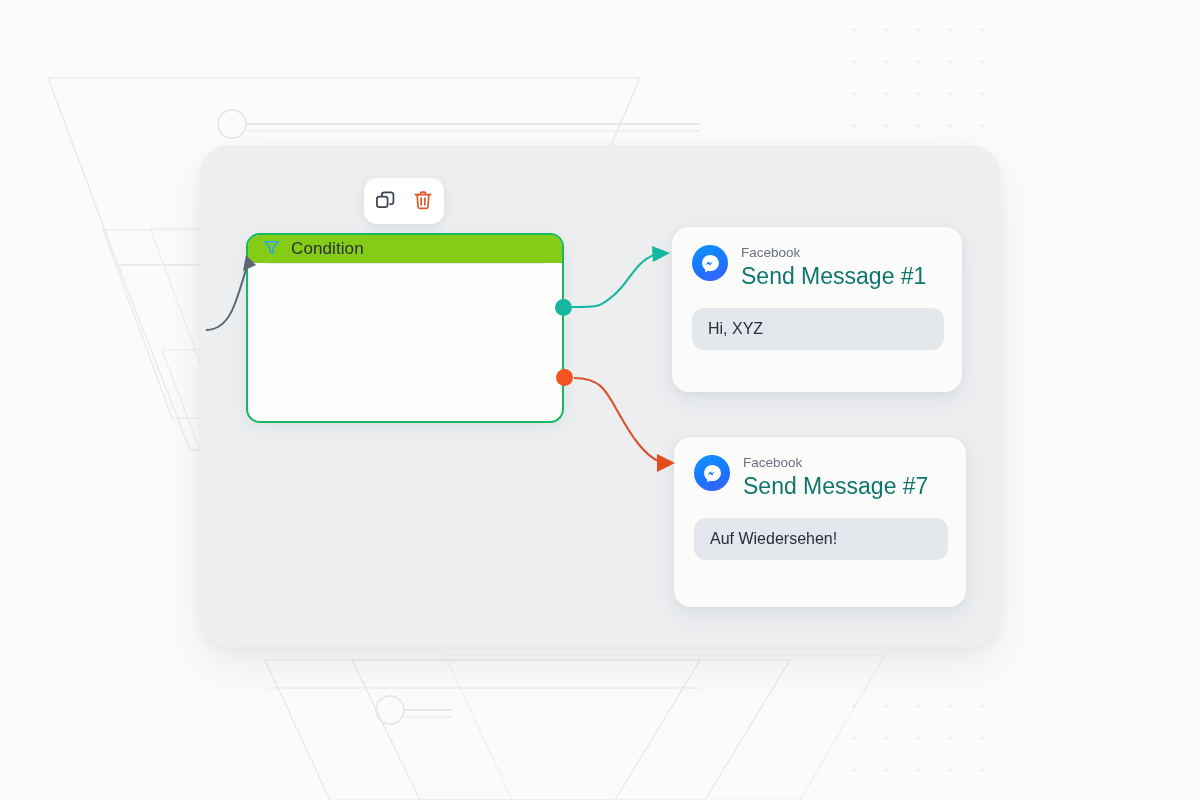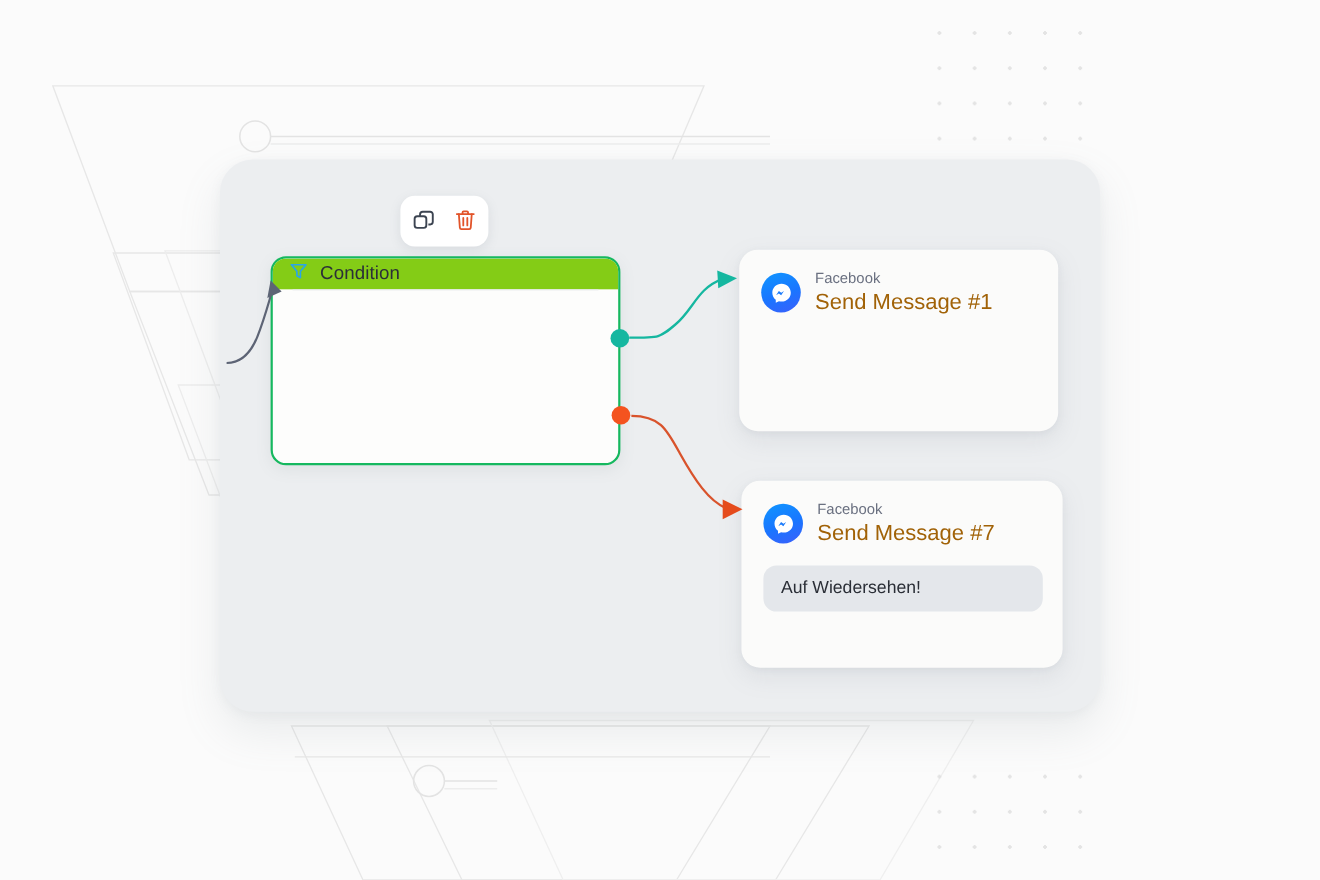--- a/index.html
+++ b/index.html
@@ -176,43 +176,43 @@
     height: 165px;
   }
   .message-card.card-2 {
     left: 674px;
     top: 437px;
     width: 292px;
     height: 170px;
   }
   .card-head {
     display: flex;
-    align-items: center;
+    align-items: flex-start;
     gap: 13px;
     padding: 18px 18px 0 20px;
   }
   .messenger-logo {
     width: 36px;
     height: 36px;
     flex: 0 0 36px;
     border-radius: 50%;
     background: linear-gradient(160deg, #0f96ff 0%, #1a75ff 55%, #3b5ffb 100%);
     display: flex;
     align-items: center;
     justify-content: center;
   }
   .card-head-text { line-height: 1.2; }
   .card-platform {
     font-size: 13.5px;
     color: #6a7080;
     margin-bottom: 2px;
   }
   .card-title {
-    font-size: 20px;
-    color: #a16207;
+    font-size: 23px;
+    color: #0f766e;
   }
   .message-bubble {
     margin: 17px 18px 0 20px;
     background: #e4e7eb;
     border-radius: 12px;
     height: 42px;
     display: flex;
     align-items: center;
     padding: 0 16px;
     font-size: 16px;
@@ -325,20 +325,21 @@
       <svg width="21" height="21" viewBox="0 0 24 24">
         <path fill="#ffffff" d="M12 2.2C6.6 2.2 2.4 6.2 2.4 11.5c0 3 1.4 5.6 3.6 7.4v3.2l3.3-1.8c0.9 0.2 1.8 0.4 2.7 0.4 5.4 0 9.6-4 9.6-9.2S17.4 2.2 12 2.2z"></path>
         <path fill="#1b7bfb" d="M6.3 14.3l2.9-4.6 2.5 1.9 2.8-1.9-2.9 4.6-2.4-1.9-2.9 1.9z"></path>
       </svg>
     </span>
     <span class="card-head-text">
       <div class="card-platform">Facebook</div>
       <div class="card-title">Send Message #1</div>
     </span>
   </div>
+  <div class="message-bubble">Hi, XYZ</div>
 </div>
 
 <div class="message-card card-2">
   <div class="card-head">
     <span class="messenger-logo">
       <svg width="21" height="21" viewBox="0 0 24 24">
         <path fill="#ffffff" d="M12 2.2C6.6 2.2 2.4 6.2 2.4 11.5c0 3 1.4 5.6 3.6 7.4v3.2l3.3-1.8c0.9 0.2 1.8 0.4 2.7 0.4 5.4 0 9.6-4 9.6-9.2S17.4 2.2 12 2.2z"></path>
         <path fill="#1b7bfb" d="M6.3 14.3l2.9-4.6 2.5 1.9 2.8-1.9-2.9 4.6-2.4-1.9-2.9 1.9z"></path>
       </svg>
     </span>

